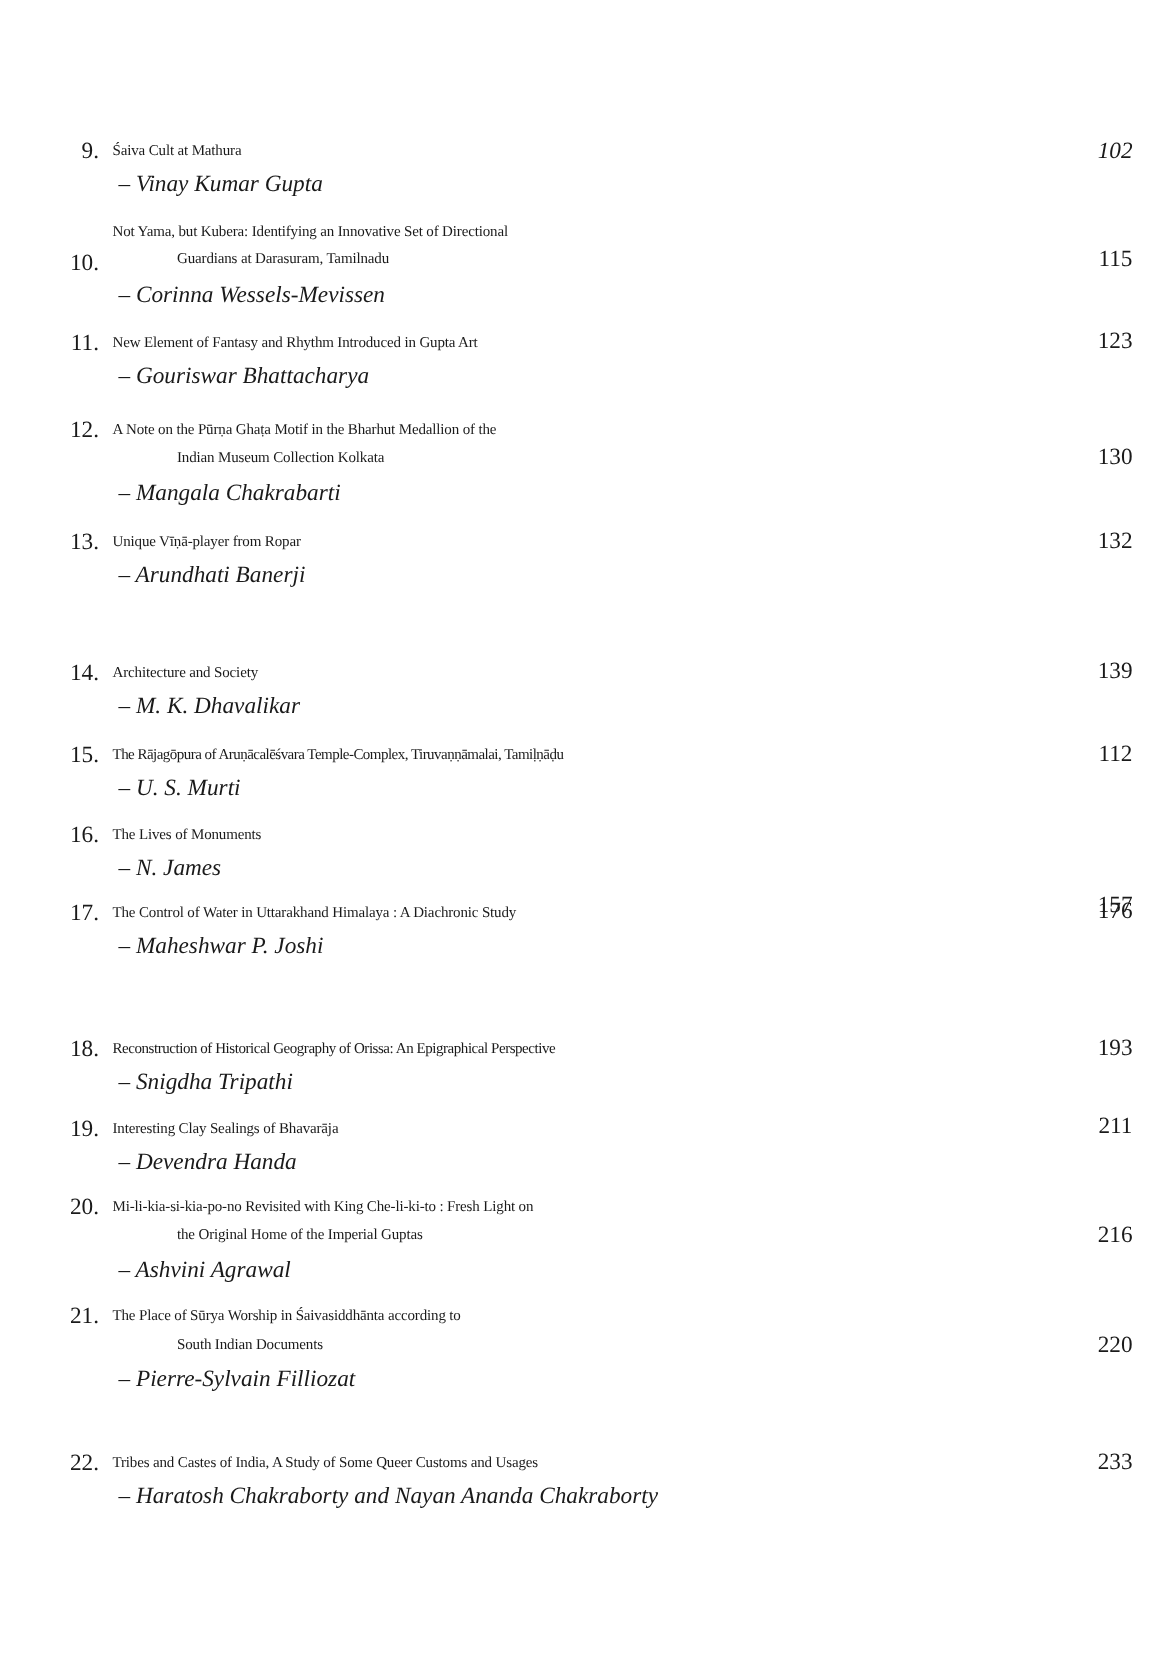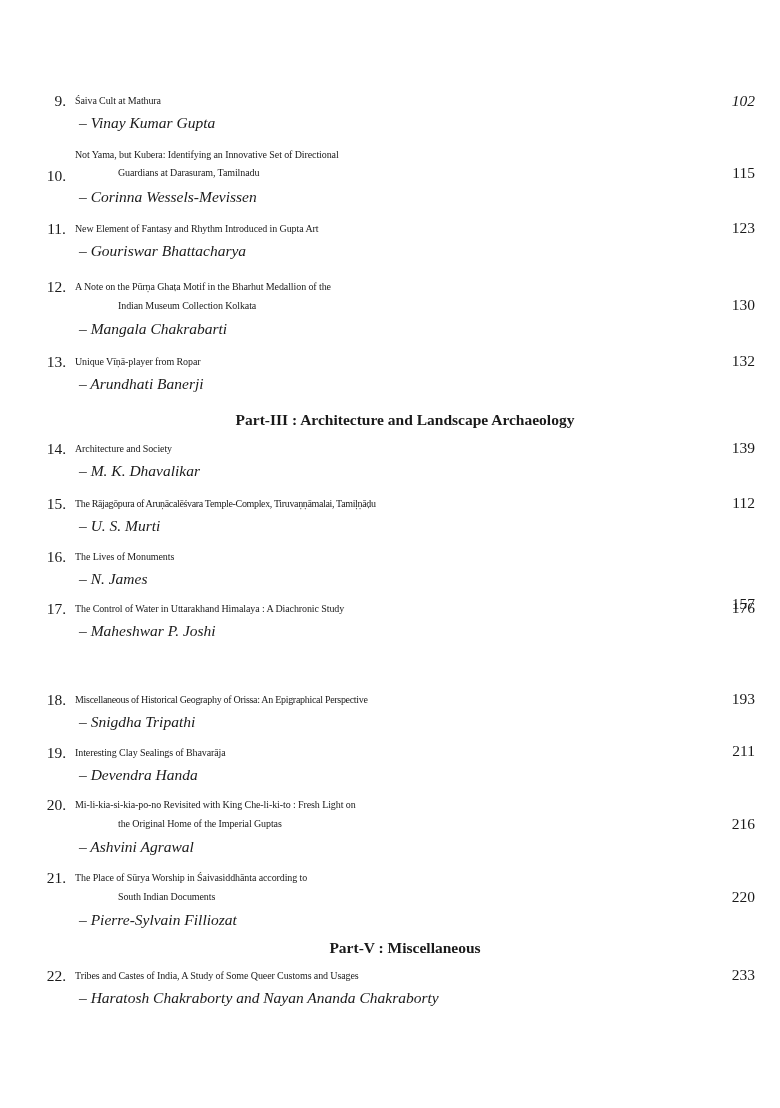--- a/index.html
+++ b/index.html
@@ -108,21 +108,20 @@
     <span class="page-num" style="top:18px;">130</span>
   </div>
 
   <div class="entry" style="top:352px;">
     <span class="num" style="top:0;">13.</span>
     <span class="line title1" style="top:0;">Unique Vīṇā-player from Ropar</span>
     <span class="author" style="top:22px;">– Arundhati Banerji</span>
     <span class="page-num" style="top:-1px;">132</span>
   </div>
 
-  <div class="part-heading" style="top:410px;">Part-III : Architecture and Landscape Archaeology</div>
 
   <div class="entry" style="top:439px;">
     <span class="num" style="top:0;">14.</span>
     <span class="line title1" style="top:0;">Architecture and Society</span>
     <span class="author" style="top:22px;">– M. K. Dhavalikar</span>
     <span class="page-num" style="top:-1px;">139</span>
   </div>
 
   <div class="entry" style="top:494px;">
     <span class="num" style="top:0;">15.</span>
@@ -141,21 +140,21 @@
   <div class="entry" style="top:599px;">
     <span class="num" style="top:0;">17.</span>
     <span class="line title1" style="top:0;">The Control of Water in Uttarakhand Himalaya : A Diachronic Study</span>
     <span class="author" style="top:22px;">– Maheshwar P. Joshi</span>
     <span class="page-num" style="top:-1px;">176</span>
   </div>
 
 
   <div class="entry" style="top:690px;">
     <span class="num" style="top:0;">18.</span>
-    <span class="line title1" style="top:0; letter-spacing:-0.3px;">Miscellaneous of Historical Geography of Orissa: An Epigraphical Perspective</span>
+    <span class="line title1" style="top:0; letter-spacing:-0.3px;">Reconstruction of Historical Geography of Orissa: An Epigraphical Perspective</span>
     <span class="author" style="top:22px;">– Snigdha Tripathi</span>
     <span class="page-num" style="top:-1px;">193</span>
   </div>
 
   <div class="entry" style="top:743px;">
     <span class="num" style="top:0;">19.</span>
     <span class="line title1" style="top:0;">Interesting Clay Sealings of Bhavarāja</span>
     <span class="author" style="top:22px;">– Devendra Handa</span>
     <span class="page-num" style="top:-2px;">211</span>
   </div>
@@ -169,21 +168,20 @@
   </div>
 
   <div class="entry" style="top:868px;">
     <span class="num" style="top:0;">21.</span>
     <span class="line title1" style="top:0;">The Place of Sūrya Worship in Śaivasiddhānta according to</span>
     <span class="line title2" style="top:19px;">South Indian Documents</span>
     <span class="author" style="top:42px;">– Pierre-Sylvain Filliozat</span>
     <span class="page-num" style="top:19px;">220</span>
   </div>
 
-  <div class="part-heading" style="top:938px;">Part-V : Miscellaneous</div>
 
   <div class="entry" style="top:966px;">
     <span class="num" style="top:0;">22.</span>
     <span class="line title1" style="top:0;">Tribes and Castes of India, A Study of Some Queer Customs and Usages</span>
     <span class="author" style="top:22px;">– Haratosh Chakraborty and Nayan Ananda Chakraborty</span>
     <span class="page-num" style="top:-1px;">233</span>
   </div>
 
 </div>
 

